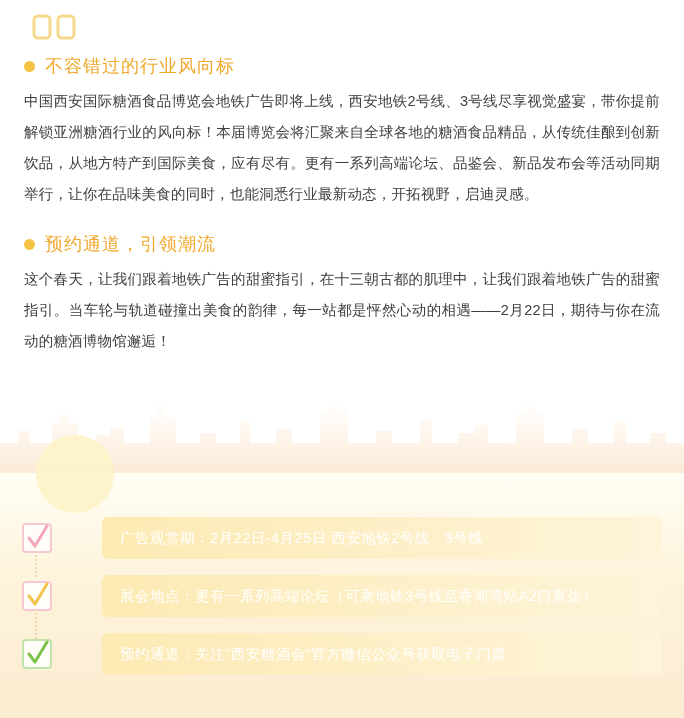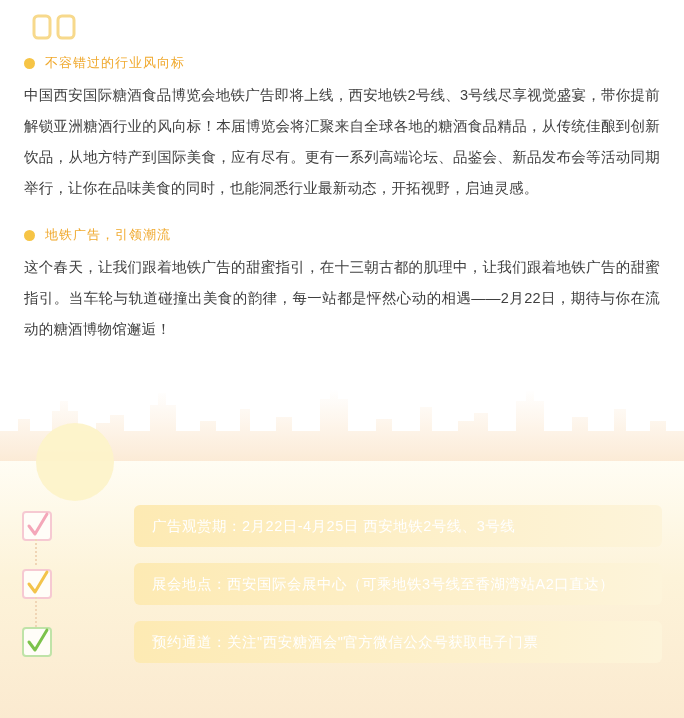--- a/index.html
+++ b/index.html
@@ -43,21 +43,21 @@
   .heading .dot {
     width: 11px;
     height: 11px;
     border-radius: 50%;
     background: #f6c445;
     margin-right: 10px;
     flex: 0 0 auto;
   }
   .heading .htext {
     color: #f0a92e;
-    font-size: 13px;
+    font-size: 18px;
     letter-spacing: 1px;
   }
   .para {
     color: #404040;
     font-size: 14.5px;
     line-height: 31px;
     text-align: justify;
     margin: 4px 10px 0 10px;
     letter-spacing: 0.2px;
   }
@@ -95,21 +95,20 @@
   }
   .checklist {
     position: relative;
     margin: 0 22px 0 22px;
   }
   .check-row {
     display: flex;
     align-items: flex-start;
     margin-bottom: 16px;
     position: relative;
-    gap: 32px;
   }
   .check-box {
     width: 26px;
     height: 26px;
     border: 2px solid #f6c9d2;
     border-radius: 4px;
     background: #fffdf8;
     flex: 0 0 auto;
     margin-top: 6px;
     position: relative;
@@ -152,21 +151,21 @@
     </span>
 
     <div class="heading">
       <span class="dot"></span>
       <span class="htext">不容错过的行业风向标</span>
     </div>
     <p class="para">中国西安国际糖酒食品博览会地铁广告即将上线，西安地铁2号线、3号线尽享视觉盛宴，带你提前解锁亚洲糖酒行业的风向标！本届博览会将汇聚来自全球各地的糖酒食品精品，从传统佳酿到创新饮品，从地方特产到国际美食，应有尽有。更有一系列高端论坛、品鉴会、新品发布会等活动同期举行，让你在品味美食的同时，也能洞悉行业最新动态，开拓视野，启迪灵感。</p>
 
     <div class="heading" style="margin-top:22px;">
       <span class="dot"></span>
-      <span class="htext">地铁广告，引领潮流</span>
+      <span class="htext">预约通道，引领潮流</span>
     </div>
     <p class="para">这个春天，让我们跟着地铁广告的甜蜜指引，在十三朝古都的肌理中，让我们跟着地铁广告的甜蜜指引。当车轮与轨道碰撞出美食的韵律，每一站都是怦然心动的相遇——2月22日，期待与你在流动的糖酒博物馆邂逅！</p>
   </div>
 
   <div class="skyline-wrap">
     <svg viewBox="0 0 684 90" preserveAspectRatio="none">
       <defs>
         <linearGradient id="sk" x1="0" y1="0" x2="0" y2="1">
           <stop offset="0%" stop-color="#ffffff"></stop>
           <stop offset="100%" stop-color="#fbe7cf"></stop>
@@ -191,21 +190,21 @@
         <span class="pill">广告观赏期：2月22日-4月25日  西安地铁2号线、3号线</span>
       </div>
 
       <div class="check-row">
         <span class="check-box">
           <svg width="24" height="30" viewBox="0 0 24 30">
               <path d="M3 15 L9 23 L21 3" fill="none" stroke="#f3c34a" stroke-width="3" stroke-linecap="round" stroke-linejoin="round"></path>
             </svg>
         </span>
         <span class="connector" style="height:54px;"></span>
-        <span class="pill">展会地点：西安国际会展中心（可乘地铁3号线至香湖湾站A2口直达）</span>
+        <span class="pill">展会地点：更有一系列高端论坛（可乘地铁3号线至香湖湾站A2口直达）</span>
       </div>
 
       <div class="check-row">
         <span class="check-box green">
           <svg width="24" height="30" viewBox="0 0 24 30">
               <path d="M3 15 L9 23 L21 3" fill="none" stroke="#7cc24b" stroke-width="3" stroke-linecap="round" stroke-linejoin="round"></path>
             </svg>
         </span>
         <span class="pill">预约通道：关注"西安糖酒会"官方微信公众号获取电子门票</span>
       </div>

